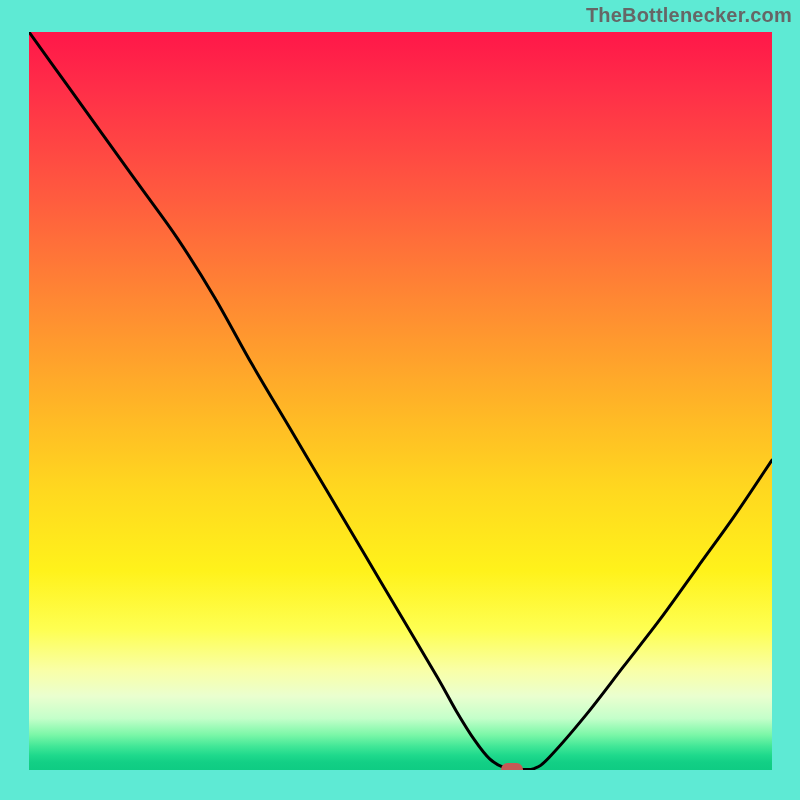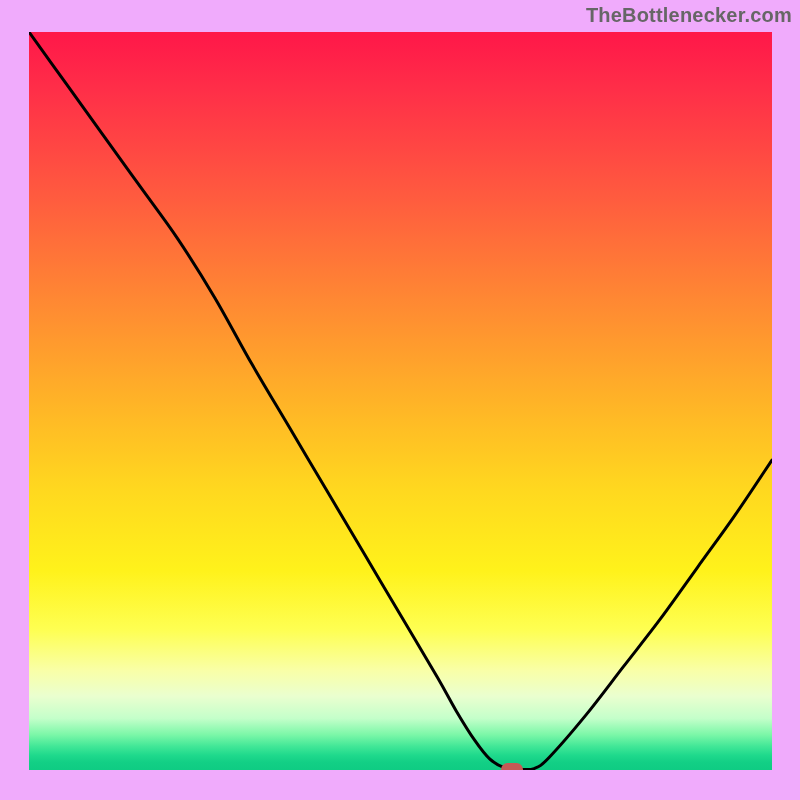--- a/index.html
+++ b/index.html
@@ -8,21 +8,21 @@
     width: 800px;
     height: 800px;
     background: #000;
     overflow: hidden;
     font-family: Arial, Helvetica, sans-serif;
   }
   .frame {
     position: relative;
     width: 800px;
     height: 800px;
-    background: #f0abfc;
+    background: #5eead4;
   }
   .caption {
     position: absolute;
     top: 4px;
     right: 8px;
     color: #666;
     font-size: 20px;
     font-weight: 600;
     letter-spacing: 0.2px;
   }

